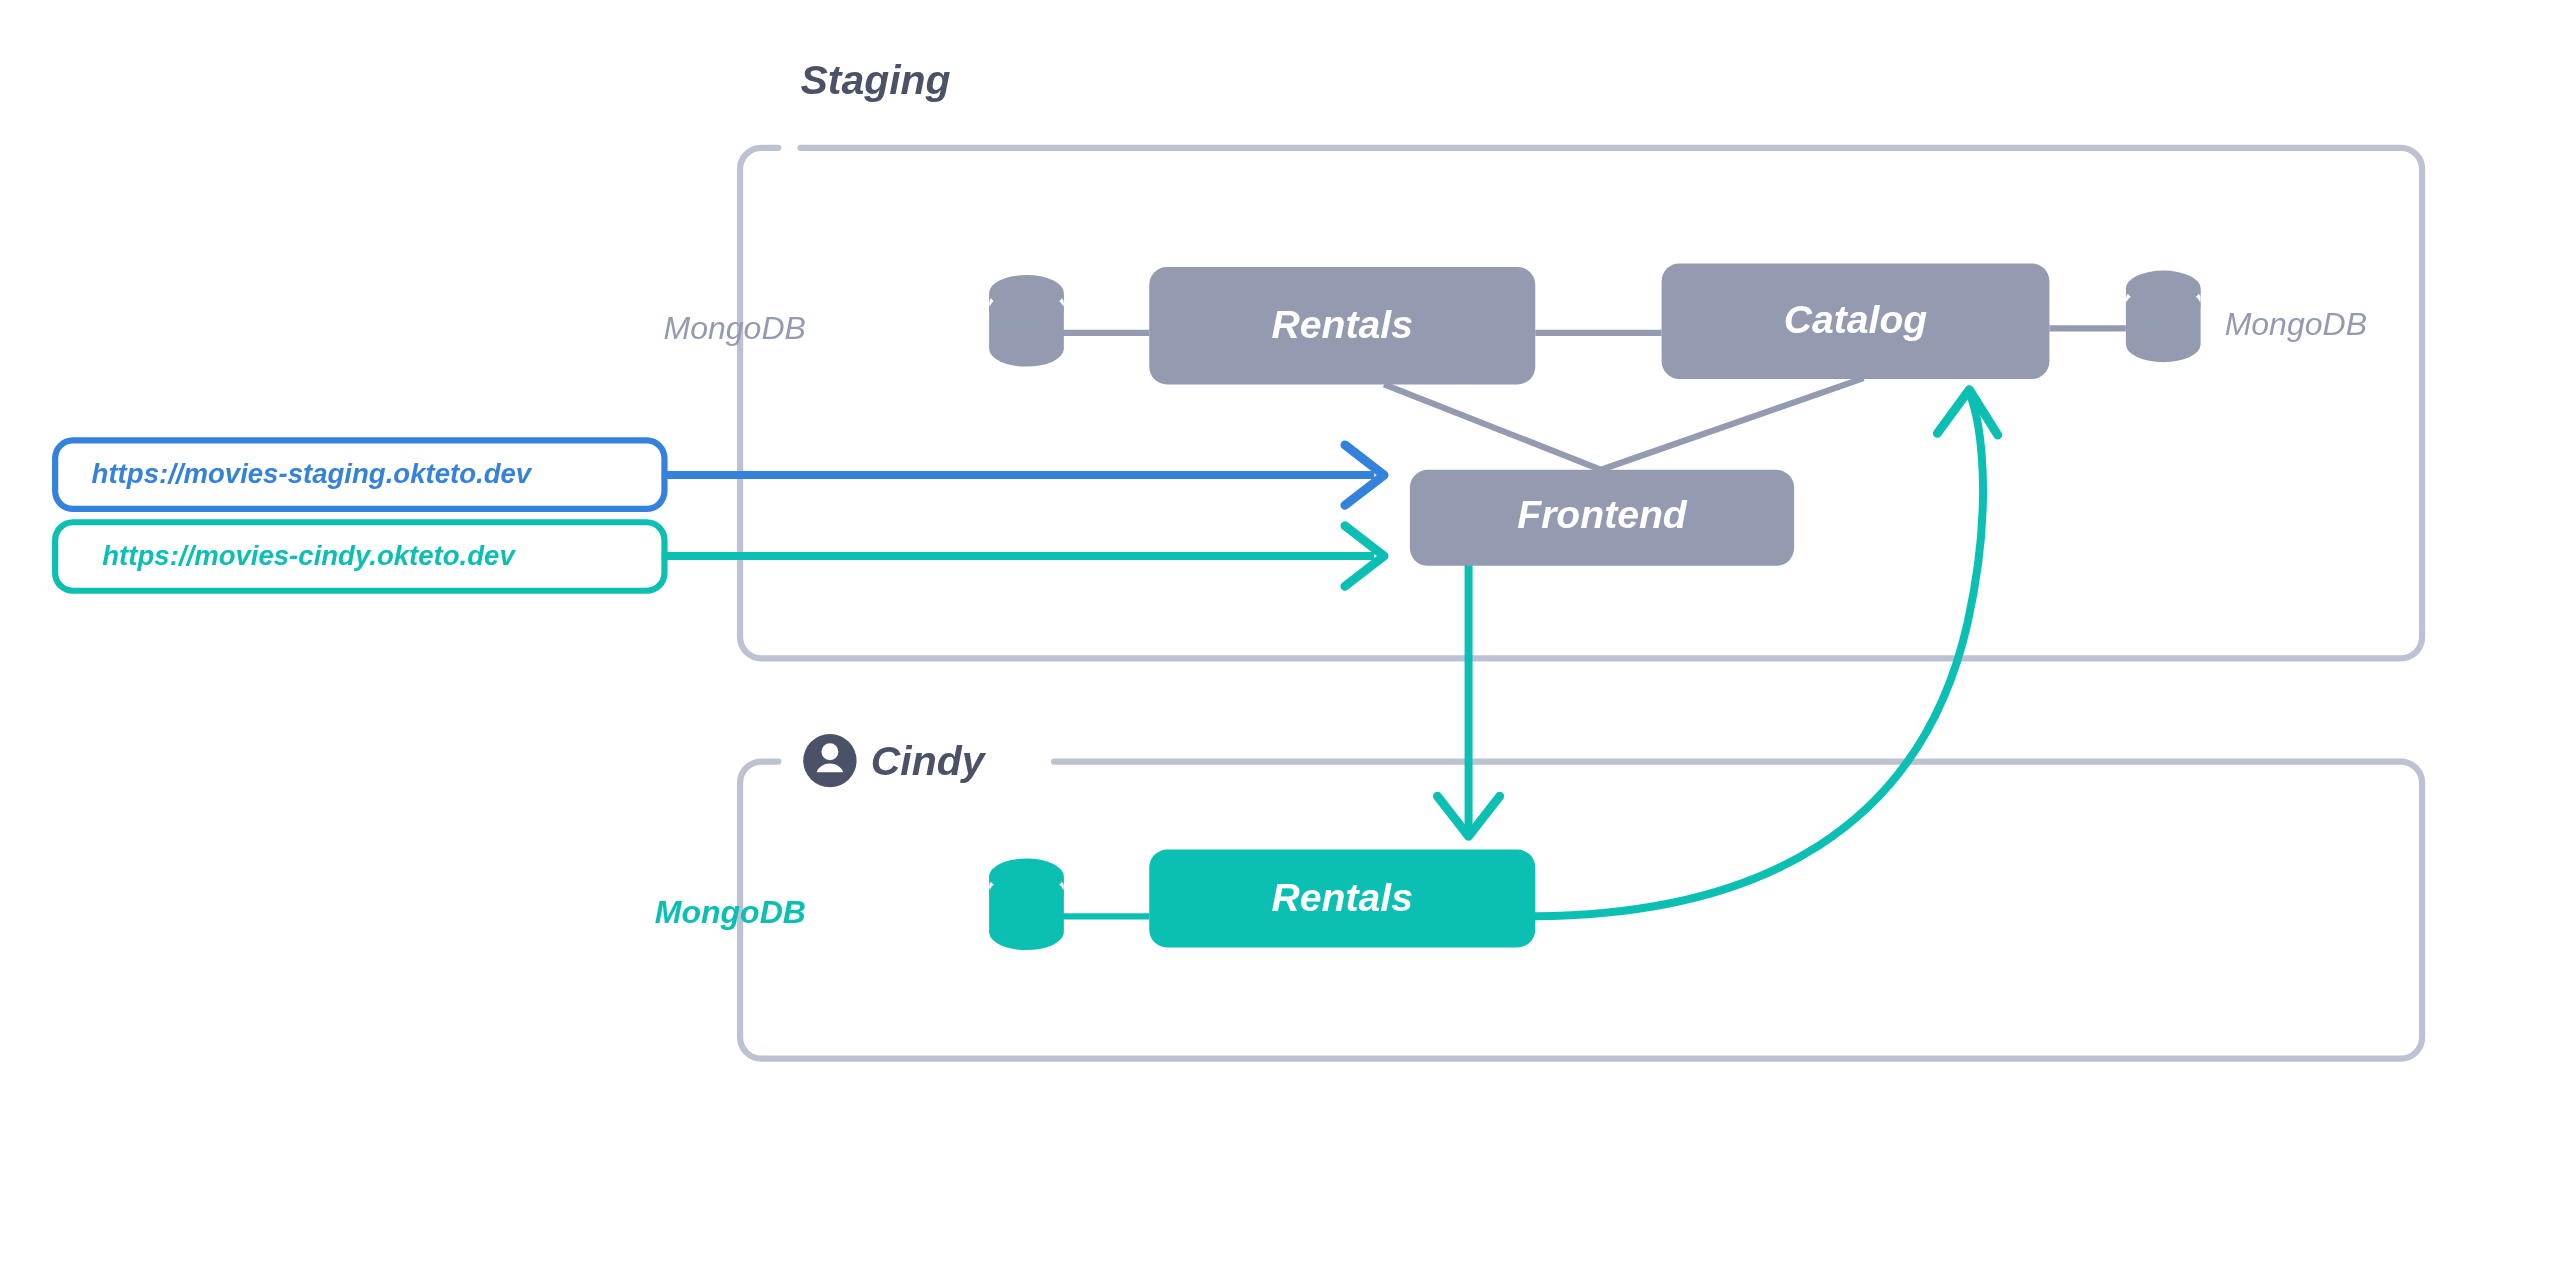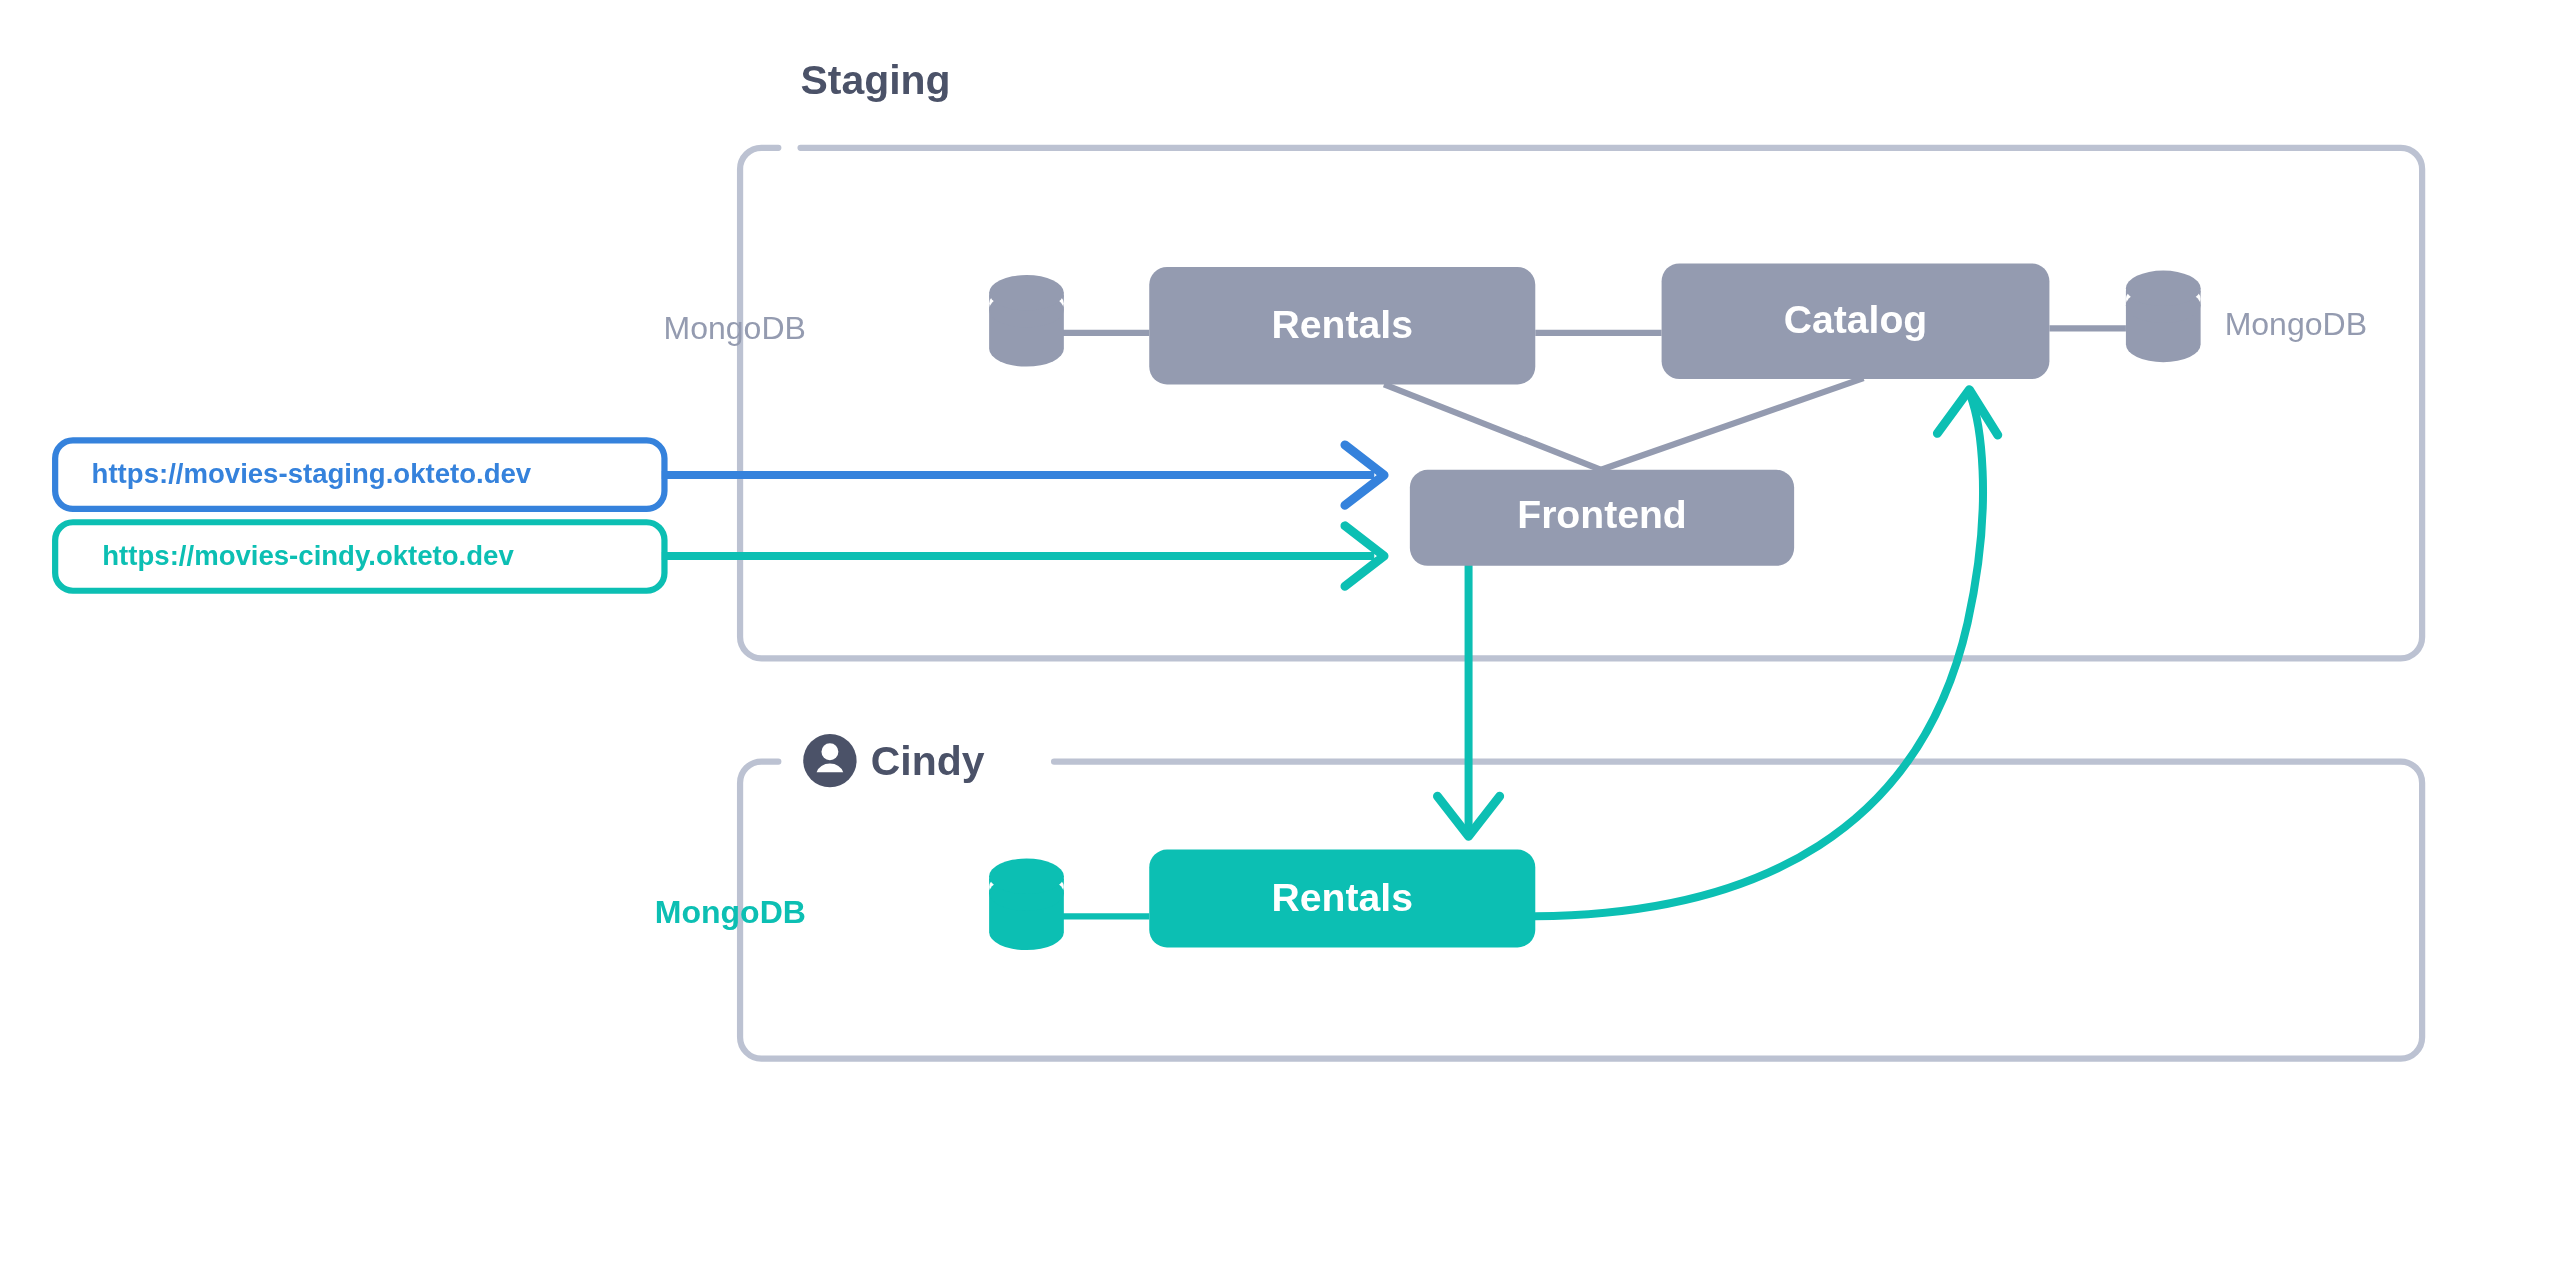--- a/index.html
+++ b/index.html
@@ -10,20 +10,21 @@
   body {
     width: 2576px;
     height: 1274px;
     font-family: "Liberation Sans", sans-serif;
     overflow: hidden;
   }
   #diagram-root {
     position: relative;
     width: 2576px;
     height: 1142px;
+    font-style: italic;
   }
   svg.diagram-canvas {
     position: absolute;
     top: 0;
     left: 0;
     width: 2576px;
     height: 1274px;
     display: block;
   }
   .panel-title {

